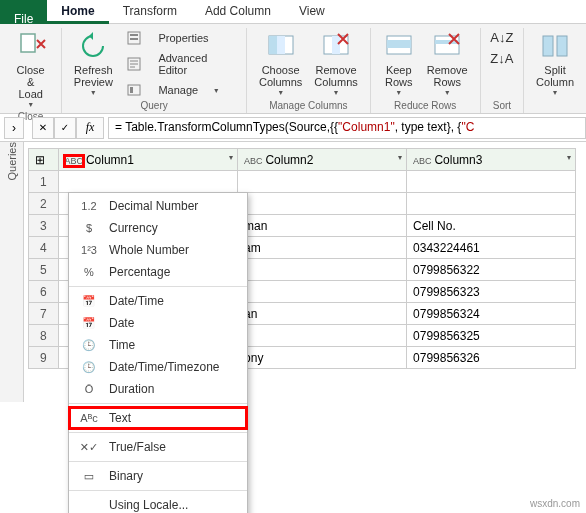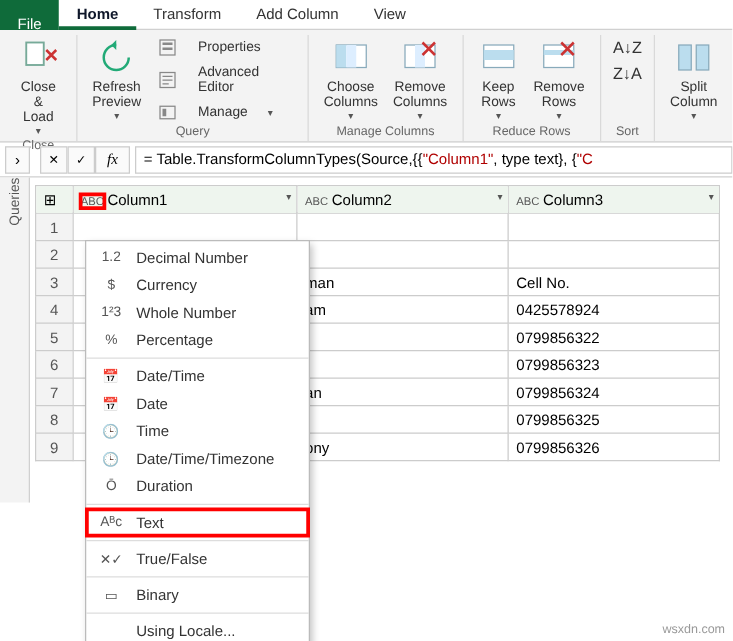--- a/index.html
+++ b/index.html
@@ -285,21 +285,21 @@
         <tr>
           <td class="rownum">3</td>
           <td></td>
           <td>man</td>
           <td>Cell No.</td>
         </tr>
         <tr>
           <td class="rownum">4</td>
           <td></td>
           <td>am</td>
-          <td>0425578924</td>
+          <td>0343224461</td>
         </tr>
         <tr>
           <td class="rownum">5</td>
           <td></td>
           <td></td>
           <td>0799856322</td>
         </tr>
         <tr>
           <td class="rownum">6</td>
           <td></td>

